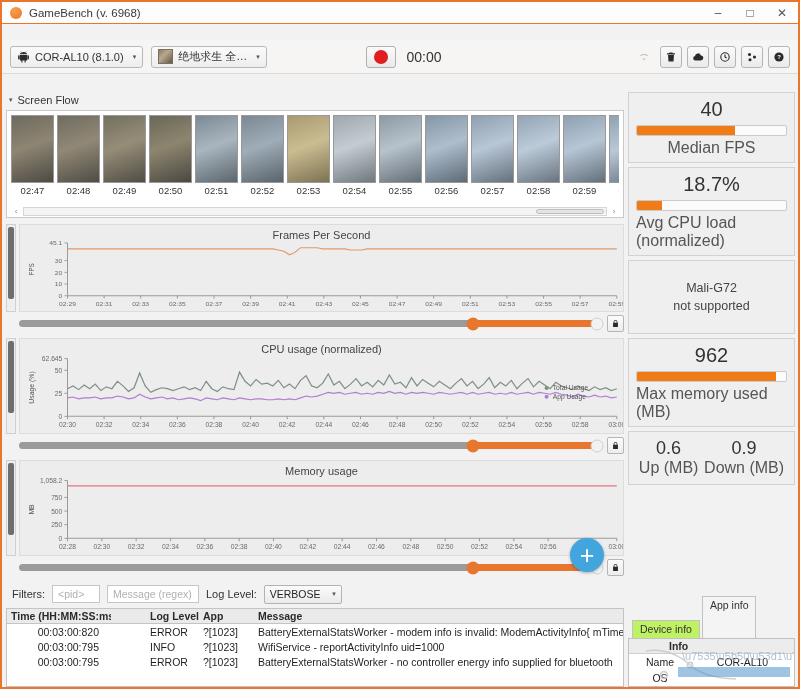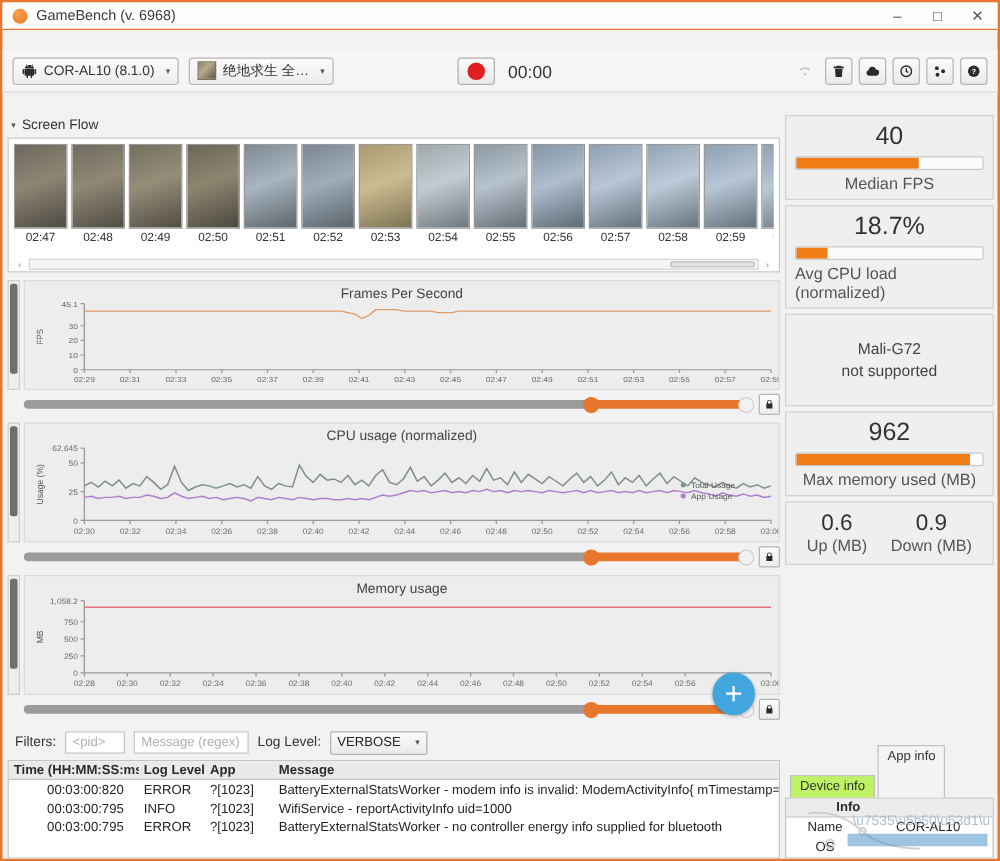--- a/index.html
+++ b/index.html
@@ -173,42 +173,42 @@
     display: flex; align-items: center; font-size: 10.5px; color: #222;
   }
   .f-select .caret { margin-left: auto; }
   .log-table { margin-top: 3px; border: 1px solid #c4c4c4; background: #fff; flex: 1; overflow: hidden; }
   .log-head {
     display: flex; background: #eaeaea; border-bottom: 1px solid #c4c4c4;
     font-size: 10.5px; font-weight: bold; color: #2b2b2b; height: 15px; align-items: center;
   }
   .log-head > div, .log-row > div { padding: 0 4px; overflow: hidden; white-space: nowrap; }
   .c-time { width: 104px; flex: 0 0 104px; }
-  .c-level { width: 53px; flex: 0 0 53px; }
+  .c-level { width: 53px; flex: 0 0 53px; margin-left: 35px; }
   .c-app { width: 55px; flex: 0 0 55px; }
   .c-msg { flex: 1; min-width: 0; }
   .log-row {
     display: flex; height: 15px; align-items: center;
     font-size: 10.5px; color: #1f1f1f;
   }
   .log-row .c-time { text-align: right; padding-right: 12px; }
   
   .metric {
     background: #efefef; border: 1px solid #d2d2d2;
     margin-bottom: 4px; padding: 5px 7px 5px;
     display: flex; flex-direction: column; align-items: center;
   }
   .metric .val { font-size: 20px; color: #333; line-height: 1.15; }
   .bar-outer {
     width: 100%; height: 11px; background: #fbfbfb;
     border: 1px solid #cacaca; border-radius: 2px;
     margin: 4px 0 3px; overflow: hidden;
   }
   .bar-fill { height: 100%; background: #f07c18; }
-  .metric .cap { font-size: 13px; color: #555; }
+  .metric .cap { font-size: 16px; color: #555; }
   .metric.gpu { padding: 18px 7px; }
   .metric.gpu .l1, .metric.gpu .l2 { font-size: 12.5px; color: #444; line-height: 1.45; }
   .metric.net { flex-direction: row; justify-content: space-around; padding: 6px 7px 7px; }
   .net-cell { display: flex; flex-direction: column; align-items: center; }
   .net-cell .val { font-size: 18px; }
   
   .dev-wrap { margin-top: auto; }
   .tabs { display: flex; gap: 2px; padding-left: 4px; }
   .tab {
     font-size: 10.5px; padding: 2px 7px 3px;

